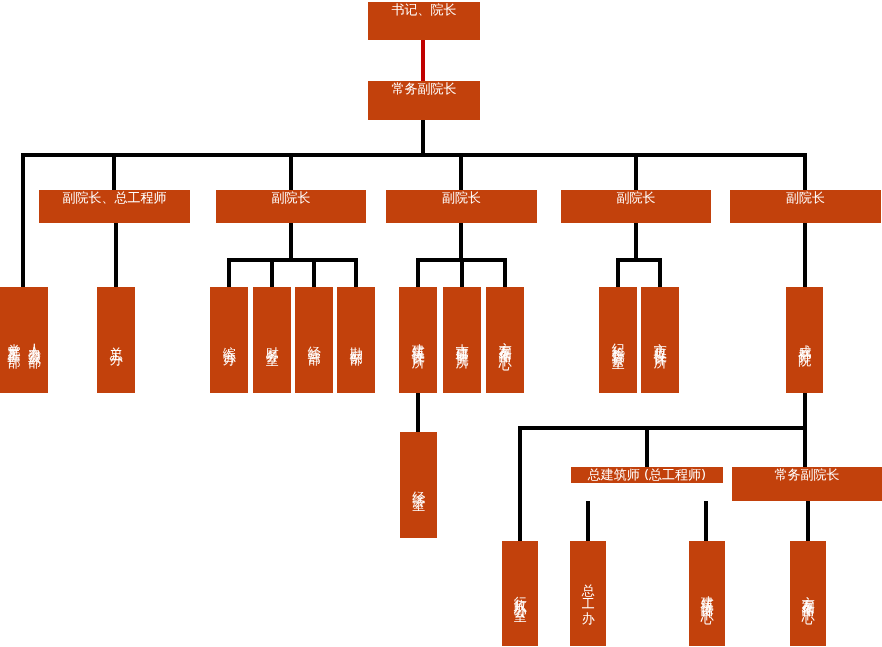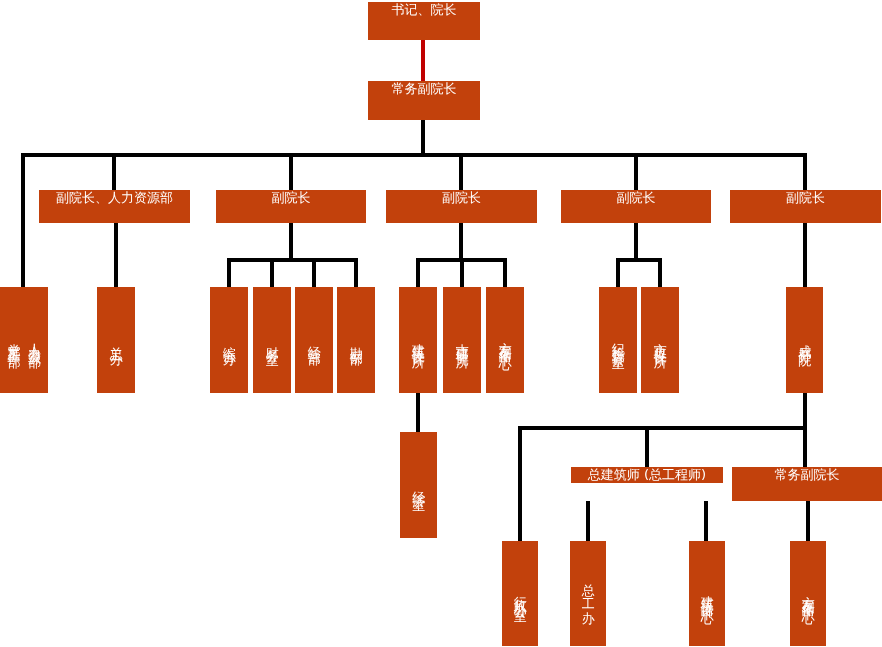--- a/index.html
+++ b/index.html
@@ -69,21 +69,21 @@
   <div class="line" style="left:806px;top:501px;width:4px;height:40px;"></div>
 
   <div class="node" style="left:368px;top:2px;width:112px;height:38px;">
     <span>书记、院长</span>
   </div>
   <div class="node" style="left:368px;top:81px;width:112px;height:39px;">
     <span>常务副院长</span>
   </div>
 
   <div class="node" style="left:39px;top:190px;width:151px;height:33px;">
-    <span>副院长、人力资源部</span>
+    <span>副院长、总工程师</span>
   </div>
   <div class="node" style="left:216px;top:190px;width:150px;height:33px;">
     <span>副院长</span>
   </div>
   <div class="node" style="left:386px;top:190px;width:151px;height:33px;">
     <span>副院长</span>
   </div>
   <div class="node" style="left:561px;top:190px;width:150px;height:33px;">
     <span>副院长</span>
   </div>

